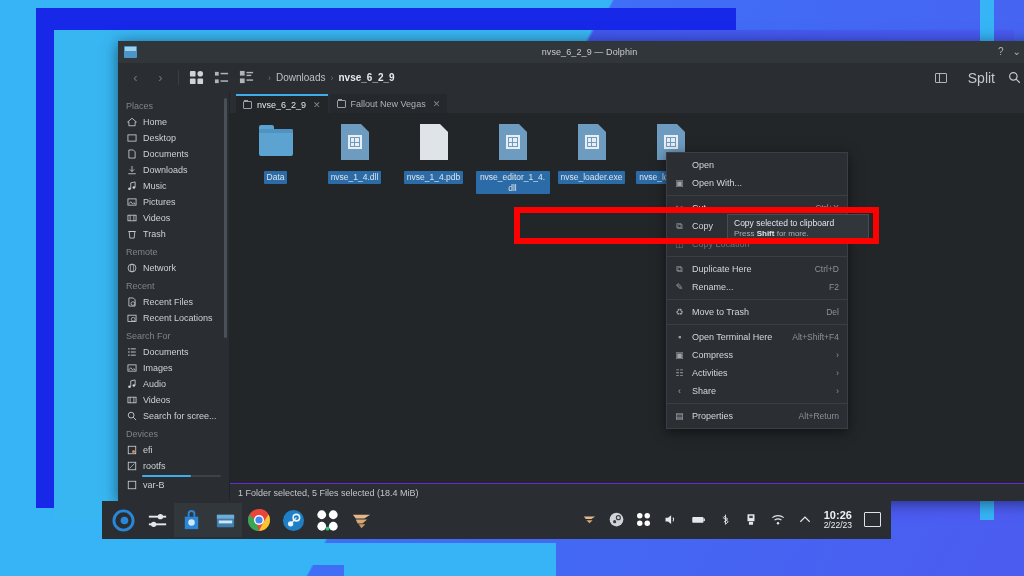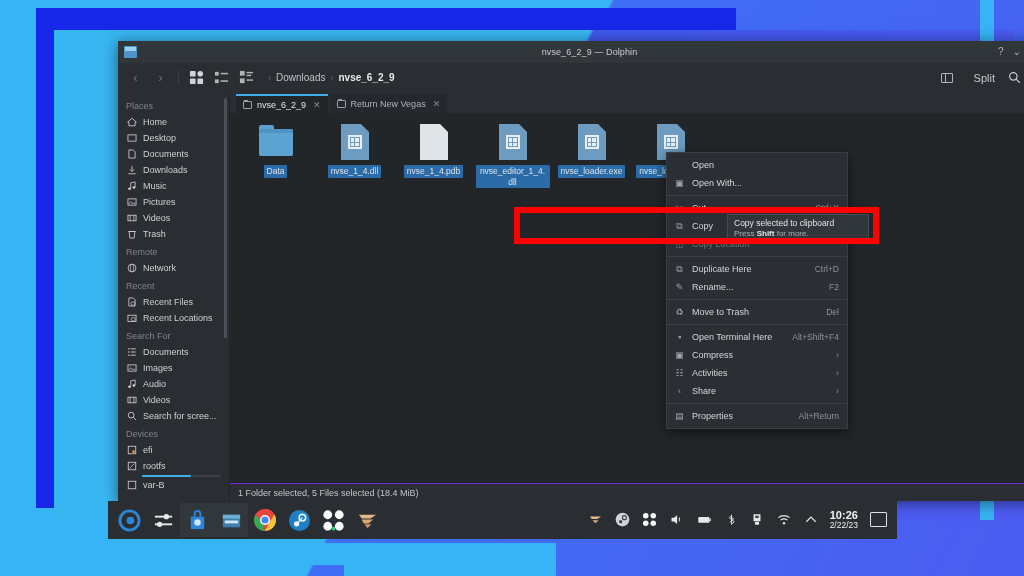--- a/index.html
+++ b/index.html
@@ -73,21 +73,21 @@
   .tb-btn {
     width: 19px; height: 19px; display: flex; align-items: center; justify-content: center;
     color: #b7bcc1; font-size: 11px; border-radius: 2px;
   }
   .tb-btn.arrow { color: #6e757b; font-size: 13px; }
   .sep { width: 1px; height: 15px; background: #3a3f45; margin: 0 2px; }
   .crumbs { display: flex; align-items: center; gap: 5px; margin-left: 6px; font-size: 10px; color: #bcc1c6; }
   .crumbs .chev { color: #6d747a; font-size: 9px; }
   .crumbs .cur { color: #e6e9ec; font-weight: bold; }
   .tb-right { margin-left: auto; display: flex; align-items: center; gap: 10px; }
-  .split-btn { display: flex; align-items: center; gap: 21px; font-size: 11px; color: #c3c8cd; }
+  .split-btn { display: flex; align-items: center; gap: 21px; font-size: 14px; color: #c3c8cd; }
   .split-ico { width: 12px; height: 10px; border: 1px solid #b0b5ba; position: relative; border-radius: 1px;}
   .split-ico::after{content:"";position:absolute;left:3px;top:0;bottom:0;width:1px;background:#b0b5ba;}
 
   .body { flex: 1; display: flex; min-height: 0; }
 
   
   .sidebar {
     width: 112px; background: #2a2e32; padding-top: 4px;
     font-size: 9px; color: #c5cace; overflow: hidden; position: relative;
     border-right: 1px solid #21252a;
@@ -113,21 +113,21 @@
     display: flex; align-items: center; gap: 5px; height: 19px;
     padding: 0 7px; font-size: 9px; color: #aeb3b9; background: #25282c;
   }
   .tab.active { background: #232629; color: #e3e6e9; border-top: 2px solid #3daee9; }
   .tab .x { color: #7f868c; font-size: 9px; margin-left: 2px; }
   .tab .ficon { width: 9px; height: 8px; border: 1px solid #9aa0a6; border-radius: 1px; position: relative; }
   .tab .ficon::before{content:"";position:absolute;left:0;top:-2px;width:4px;height:2px;background:#9aa0a6;}
 
   .filearea { flex: 1; position: relative; padding: 10px 0 0 6px; }
   .filegrid { display: flex; gap: 0px; }
-  .fileitem { width: 79px; display: flex; flex-direction: column; align-items: center; gap: 4px; }
+  .fileitem { width: 79px; display: flex; flex-direction: column; align-items: center; gap: 10px; }
   .fi-icon { width: 34px; height: 38px; position: relative; }
   .folder-ico {
     width: 34px; height: 27px; background: #5da3d1; border-radius: 2px; position: relative; margin-top: 6px;
   }
   .folder-ico::before {
     content:""; position:absolute; left:0; top:-4px; width:15px; height:5px;
     background:#5da3d1; border-radius:2px 2px 0 0;
   }
   .folder-ico::after {
     content:""; position:absolute; left:0; right:0; top:0; height:4px; background:#4f93c2; border-radius:2px 2px 0 0;
@@ -187,21 +187,21 @@
   .zslider { width: 150px; height: 4px; background: #4a5057; border-radius: 2px; position: relative; }
   .zslider .fill { position:absolute; left:0; top:0; bottom:0; width:22%; background:#3daee9; border-radius:2px;}
   .zslider .fill2 { position:absolute; left:55%; top:0; bottom:0; width:38%; background:#3daee9; border-radius:2px;}
   .zslider .knob {
     position: absolute; left: 20%; top: -3px; width: 10px; height: 10px;
     background: #31363b; border: 2px solid #c9ced3; border-radius: 50%;
   }
 
   
   .taskbar {
-    position: absolute; left: 108px; top: 501px; width: 789px; height: 38px;
+    position: absolute; left: 102px; top: 501px; width: 789px; height: 38px;
     background: #2a2e32; display: flex; align-items: center; padding: 0 4px;
   }
   .tk { width: 34px; height: 34px; display: flex; align-items: center; justify-content: center; }
   .tk.lighter { background: #32373c; }
   .tray { margin-left: auto; display: flex; align-items: center; gap: 12px; padding-right: 6px; }
   .tray .ti { color: #e4e8eb; font-size: 13px; display:flex; align-items:center; justify-content:center;}
   .clock { text-align: center; color: #eef1f4; line-height: 1.12; }
   .clock .t { font-size: 11px; font-weight: bold; }
   .clock .d { font-size: 8.5px; }
   .showdesk { width: 17px; height: 15px; border: 1.5px solid #dfe3e7; border-radius: 1px; }
@@ -486,21 +486,21 @@
     <div class="main">
 
       <div class="tabbar">
         <div class="tab active">
           <span class="ficon"></span>
           <span>nvse_6_2_9</span>
           <span class="x">✕</span>
         </div>
         <div class="tab">
           <span class="ficon"></span>
-          <span>Return New Vegas</span>
+          <span>Fallout New Vegas</span>
           <span class="x">✕</span>
         </div>
       </div>
 
       <div class="filearea">
         <div class="filegrid">
 
           <div class="fileitem">
             <div class="fi-icon">
                 <div class="folder-ico"></div>

